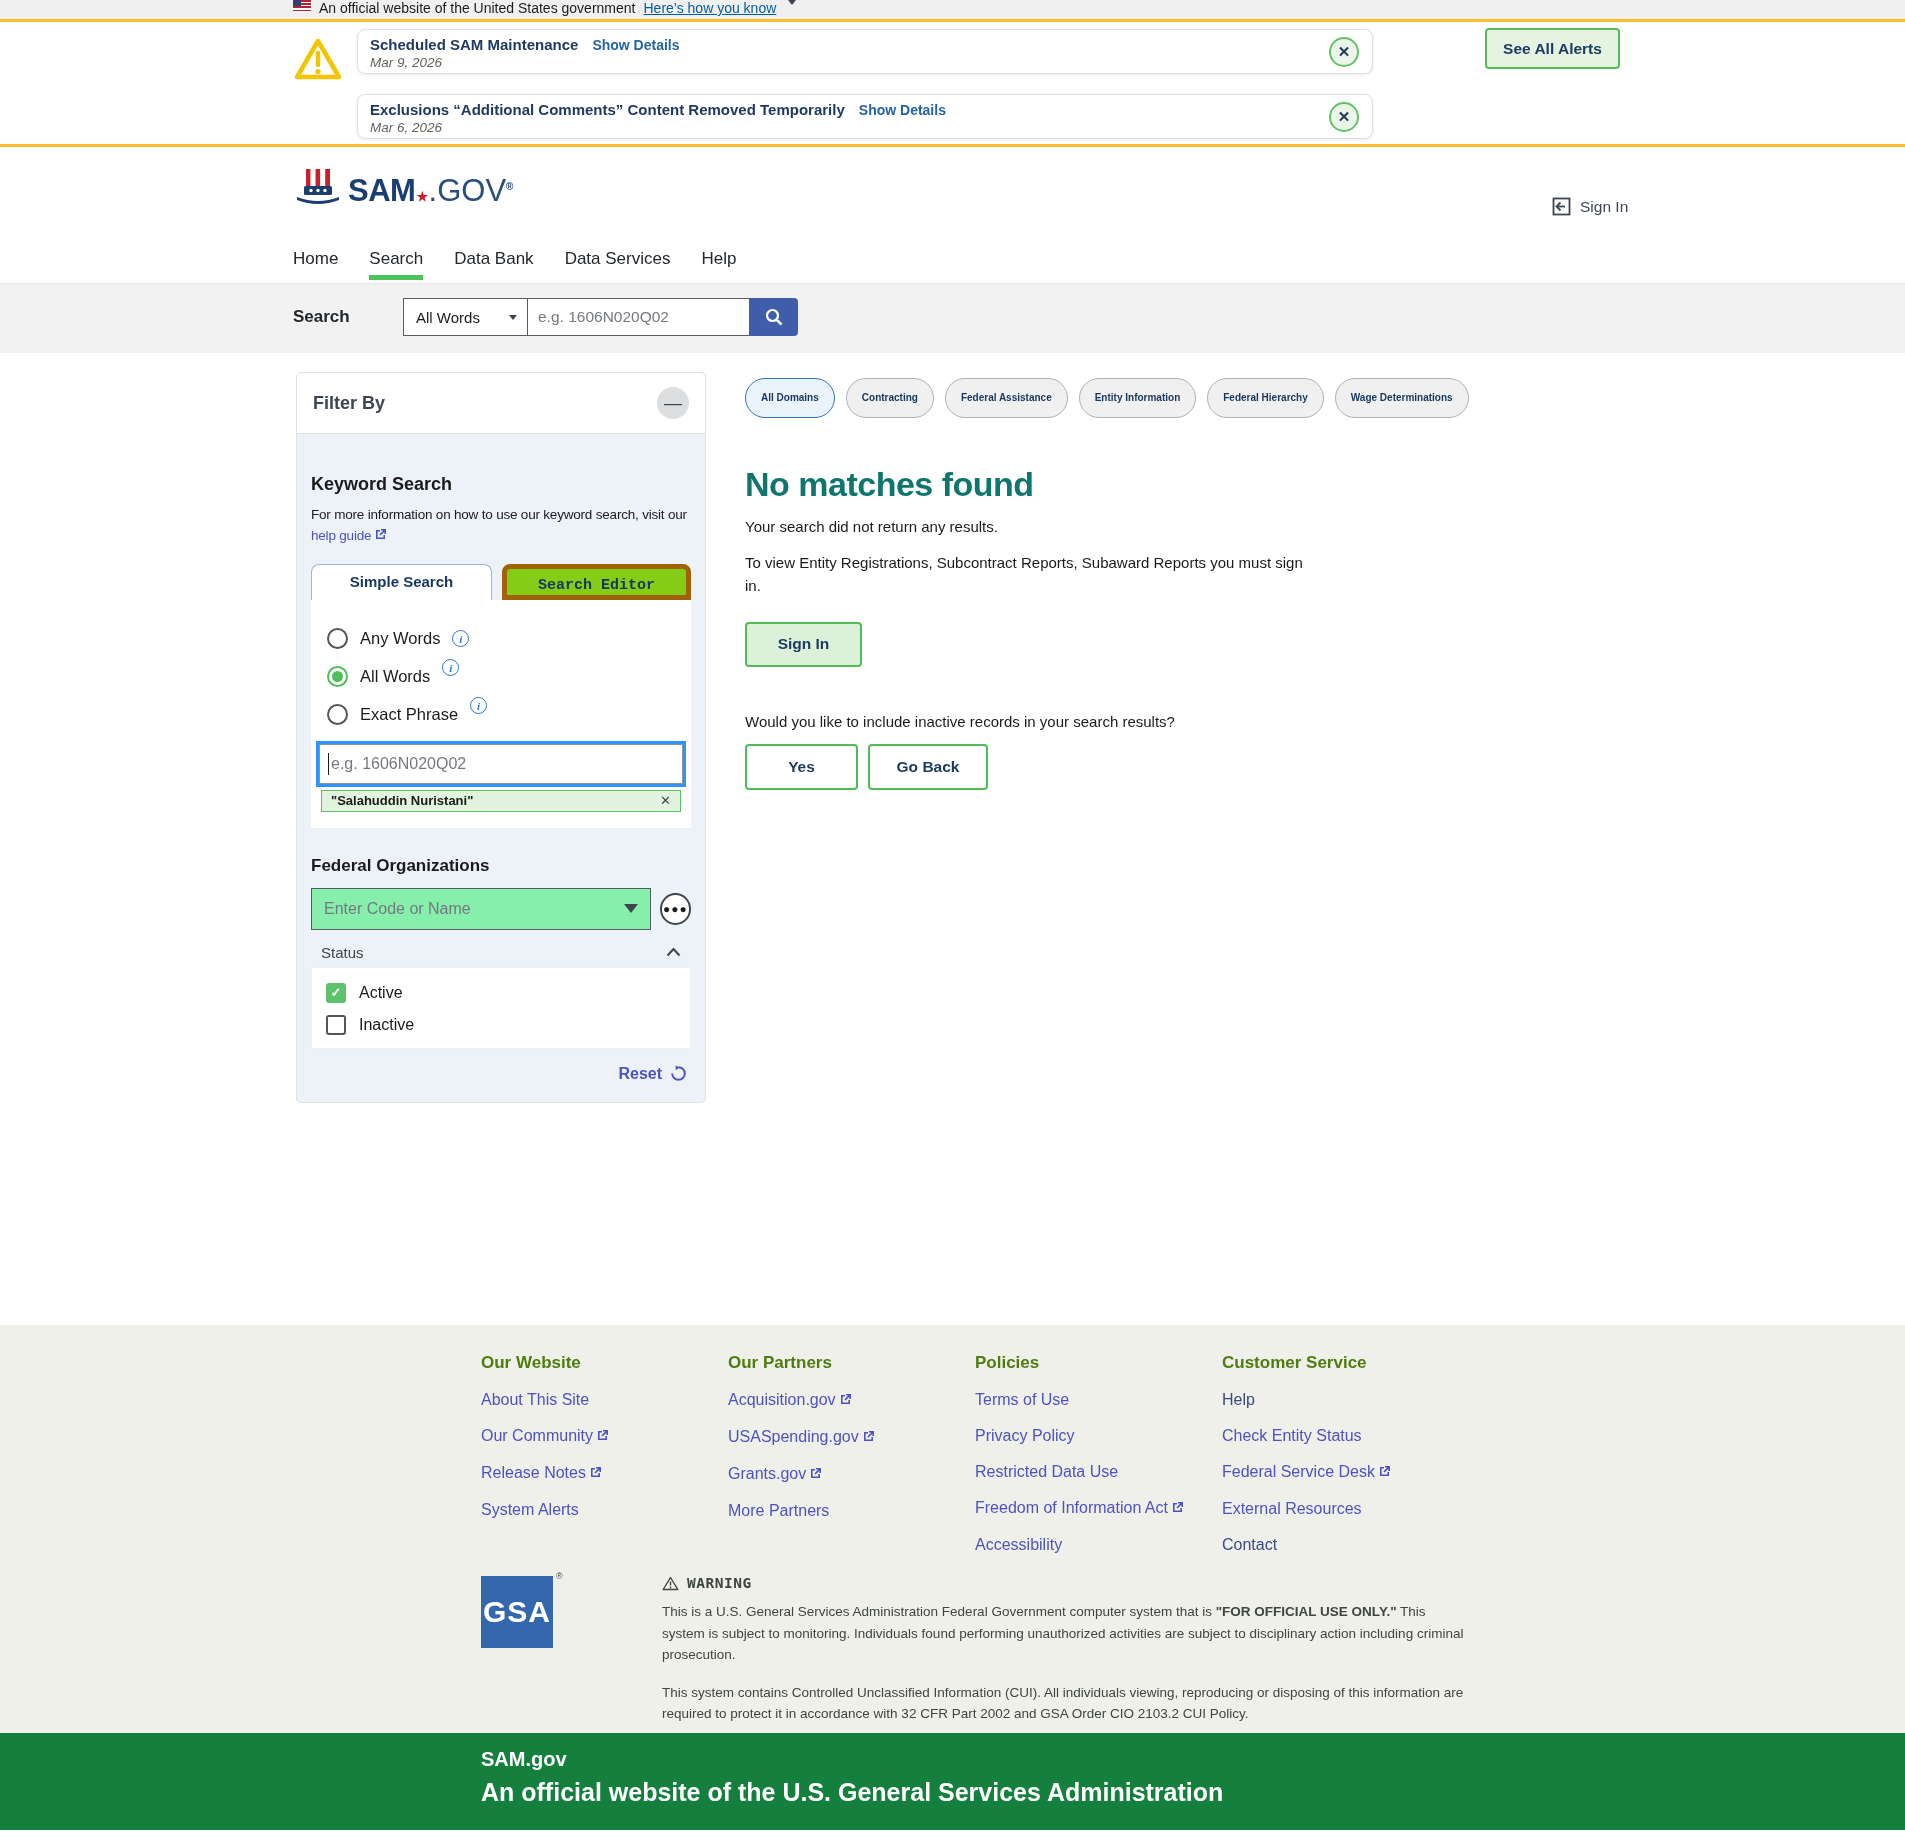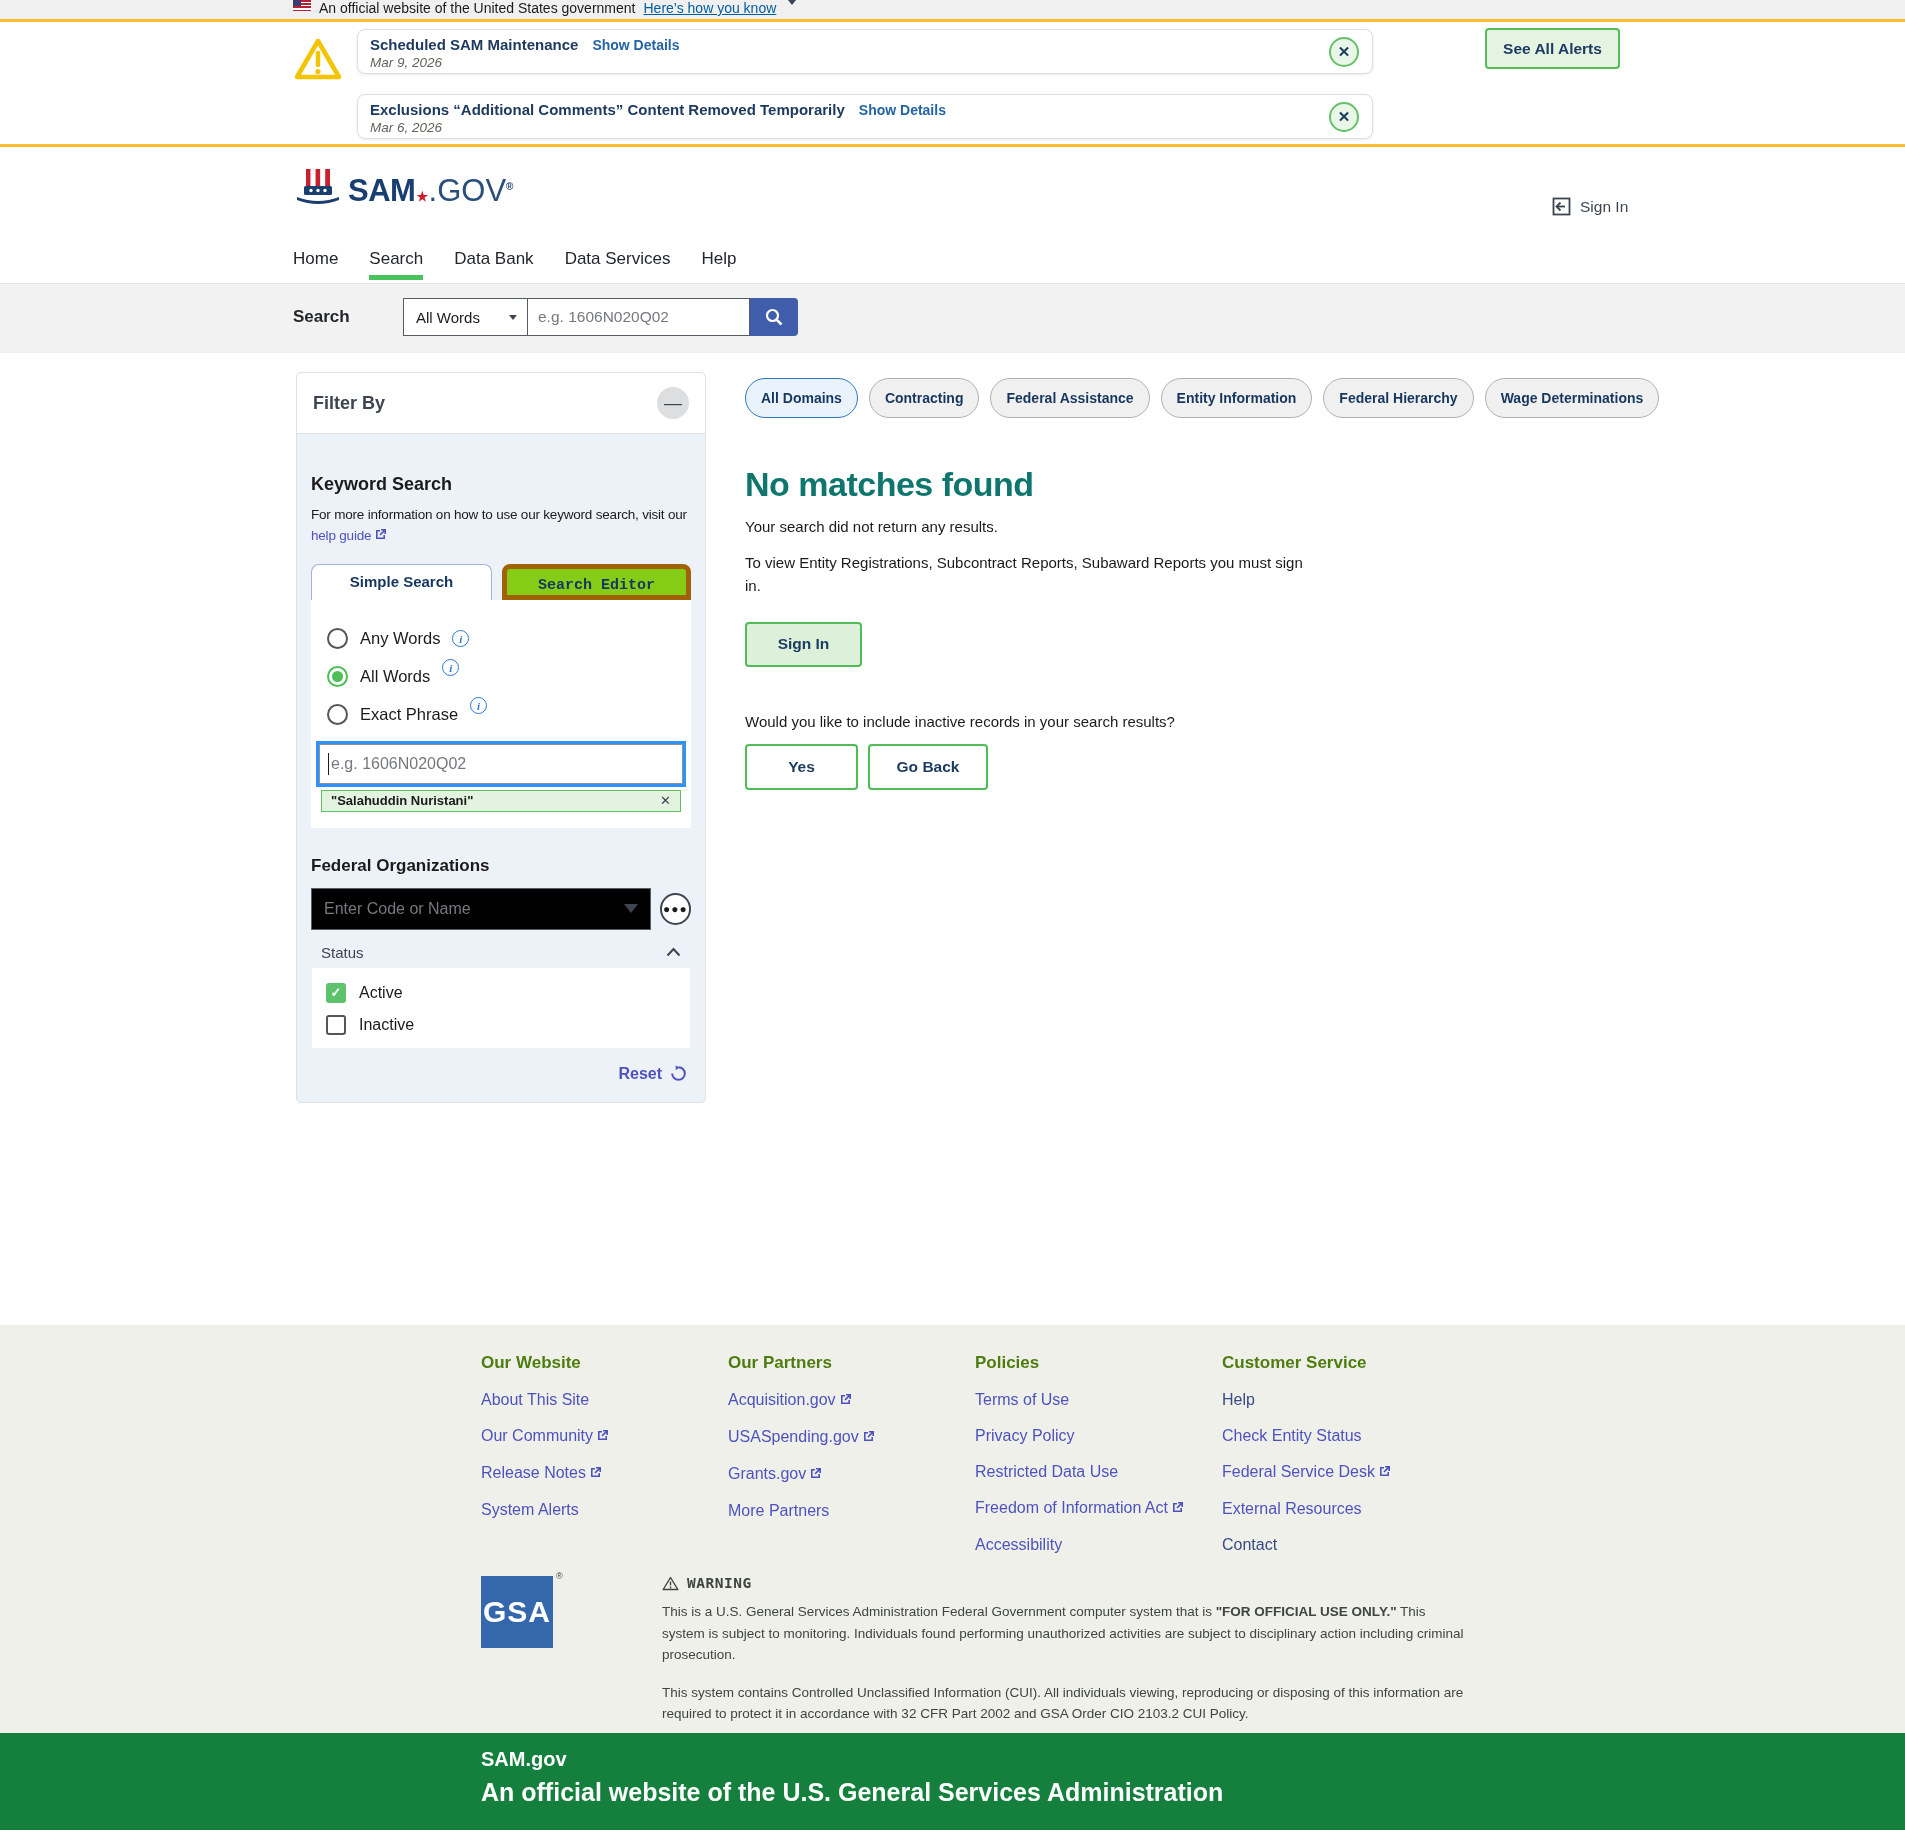--- a/index.html
+++ b/index.html
@@ -75,40 +75,40 @@
   .info-icon { width:17px; height:17px; border-radius:50%; border:1.5px solid #2e78d2; color:#2e78d2; font:italic bold 11px "Liberation Serif",serif; display:inline-flex; align-items:center; justify-content:center; flex:0 0 auto; }
   .raised { transform:translateY(-9px); }
   .kw-input { margin-top:16px; height:40px; background:#fff; border:1px solid #8d9297; outline:3px solid #2e93ff; display:flex; align-items:center; padding:0 8px; cursor:text; }
   .caret-bar { width:1px; height:22px; background:#1b1b1b; margin-right:2px; }
   .ph-text { color:#75797e; font-size:16px; }
   .kw-chip { margin:6px 2px 0 2px; height:22px; background:#e2f3df; border:1px solid #61bf63; display:flex; align-items:center; justify-content:space-between; padding:0 9px; }
   .kw-chip b { font-size:13px; color:#1b1b1b; }
   .chip-x { font-size:13px; color:#3d4551; cursor:pointer; }
   .fo-heading { font-size:17px; font-weight:bold; margin-top:28px; }
   .fo-row { display:flex; align-items:center; gap:9px; margin-top:12px; }
-  .fo-input { width:347px; height:42px; background:#000000; border:1px solid #565c65; display:flex; align-items:center; justify-content:space-between; padding:4px 12px; cursor:text; }
+  .fo-input { width:347px; height:42px; background:#86efac; border:1px solid #565c65; display:flex; align-items:center; justify-content:space-between; padding:4px 12px; cursor:text; }
   .fo-input .ph-text { font-size:16px; }
   .fo-caret { width:0; height:0; border-left:7px solid transparent; border-right:7px solid transparent; border-top:9px solid #3d4551; }
   .fo-more { width:32px; height:32px; border-radius:50%; background:#fff; border:2px solid #3d4551; font-weight:bold; font-size:12px; letter-spacing:1px; color:#1b1b1b; cursor:pointer; }
   .status-row { display:flex; align-items:center; justify-content:space-between; margin-top:14px; padding:0 10px 0 10px; }
   .status-label { font-size:15px; color:#3d4551; }
   .status-card { margin-top:6px; background:#fff; border:1px solid #eef0f3; padding:13px 14px; }
   .check-row { display:flex; align-items:center; gap:13px; margin-top:12px; }
   .check-row:first-child { margin-top:2px; }
   .checkbox { width:20px; height:20px; border-radius:3px; flex:0 0 auto; cursor:pointer; }
   .checkbox.checked { background:#5ec16b; color:#fff; font-weight:bold; font-size:13px; display:flex; align-items:center; justify-content:center; }
   .checkbox.unchecked { background:#fff; border:2px solid #565656; }
   .check-label { font-size:16px; }
   .reset-row { display:flex; justify-content:flex-end; align-items:center; gap:8px; margin-top:16px; padding-right:4px; cursor:pointer; }
   .reset-label { font-size:16px; font-weight:bold; color:#4d52be; }
 
   
   .results { position:absolute; left:745px; top:25px; width:880px; }
   .pill-row { display:flex; gap:11px; }
-  .pill { height:40px; line-height:38px; border-radius:20px; padding:0 15px; font-size:14px; font-weight:bold; color:#16365f; background:#f0f0f0; border:1px solid #adb2b8; cursor:pointer; white-space:nowrap; }
+  .pill { height:40px; line-height:38px; border-radius:20px; padding:0 15px; font-size:10px; font-weight:bold; color:#16365f; background:#f0f0f0; border:1px solid #adb2b8; cursor:pointer; white-space:nowrap; }
   .pill.active { background:#eaf2fc; border:1px solid #2e77bd; }
   .nm-title { margin-top:47px; font-size:34px; font-weight:bold; color:#0f766e; letter-spacing:-.5px; }
   .nm-p1 { margin-top:14px; font-size:15px; }
   .nm-p2 { margin-top:16px; font-size:15px; max-width:560px; line-height:1.55; }
   .btn-green-fill { margin-top:24px; width:117px; height:45px; background:#ddf1da; border:2px solid #4fbc56; border-radius:4px; font-weight:bold; font-size:15.5px; color:#1a3a5f; cursor:pointer; font-family:inherit; }
   .nm-question { margin-top:46px; font-size:15px; }
   .btn-row { margin-top:14px; display:flex; gap:10px; }
   .btn-green-outline { height:46px; background:#fff; border:2px solid #4fbc56; border-radius:4px; font-weight:bold; font-size:15.5px; color:#1a3a5f; cursor:pointer; font-family:inherit; }
   .btn-yes { width:113px; } .btn-goback { width:120px; }
 

